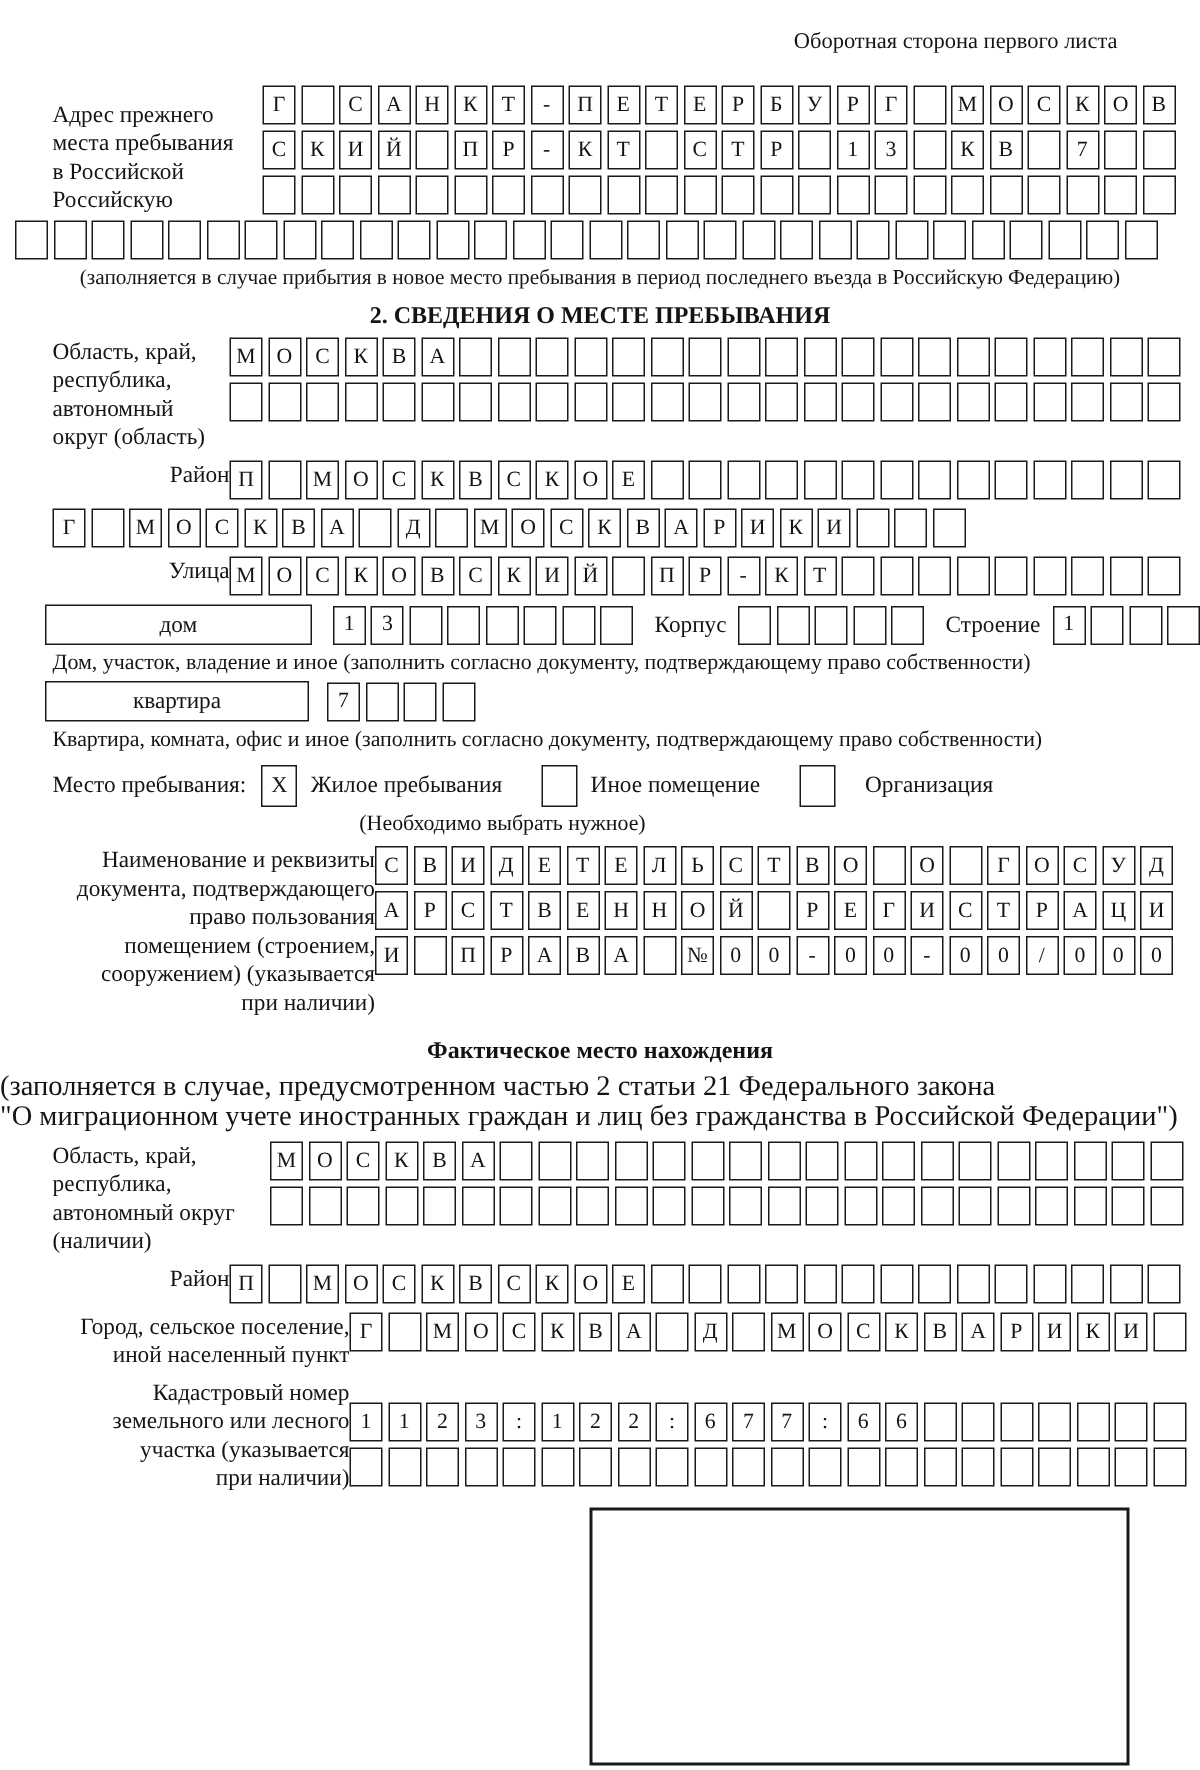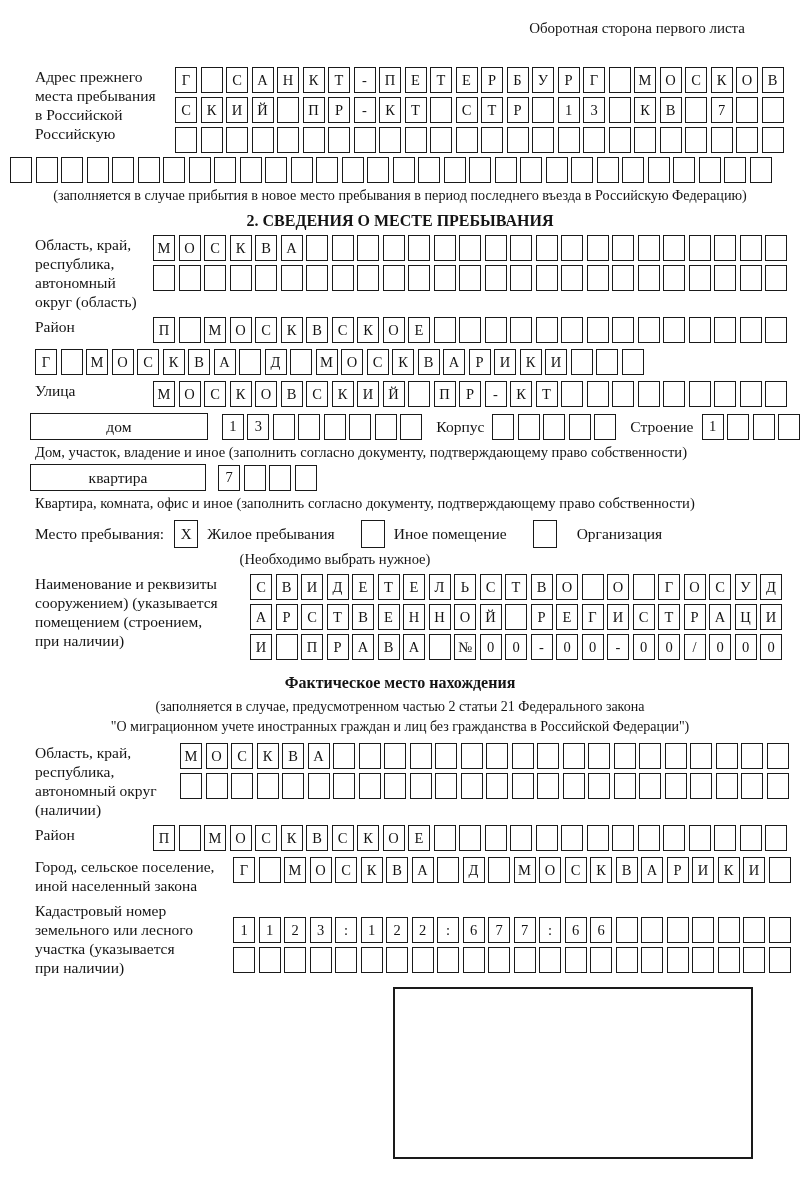--- a/index.html
+++ b/index.html
@@ -40,28 +40,28 @@
   .inline-lbl{ margin:0 8px 0 14px; }
 
   .stay-row{ display:flex; align-items:center; margin:8px 0 0 35px; font-size:15.5px; }
   .cbx{
     box-sizing:border-box; width:24px; height:28px; flex:0 0 24px;
     border:1.6px solid #1a1a1a; display:flex; align-items:center; justify-content:center;
     font-size:15px;
   }
   .stay-note{ width:600px; margin-left:35px; text-align:center; font-size:14.6px; margin-top:3px; }
 
-  .fact-note{ text-align:center; font-size:14px; line-height:20px; margin:2px 0 6px 0; }
+  .fact-note{ font-size:19px; line-height:20px; margin:2px 0 6px 0; }
 
   .stamp-box{
     box-sizing:border-box; width:360px; height:172px; border:2px solid #1a1a1a;
     margin:10px 0 0 393px; background:#fff;
   }
-  .mt14{ margin-top:30px; }
-  .mt6{ margin-top:6px; }
+  .mt14{ margin-top:20px;align-items:flex-end; }
+  .mt6{ margin-top:6px;text-align:right; }
 </style>
 </head>
 <body>
 
 <div class="corner">Оборотная сторона первого листа</div>
 
 <div class="block mt14">
   <div class="lbl w140">
       <div>Адрес прежнего</div>
       <div>места пребывания</div>
@@ -389,22 +389,24 @@
   <span class="cbx" style="margin-left:26px;"></span>
   <span style="margin-left:9px;">Иное помещение</span>
   <span class="cbx" style="margin-left:26px;"></span>
   <span style="margin-left:20px;">Организация</span>
 </div>
 <div class="stay-note">(Необходимо выбрать нужное)</div>
 
 <div class="block mt6">
   <div class="lbl w215">
       <div>Наименование и реквизиты</div>
+      <div>документа, подтверждающего</div>
+      <div>право пользования</div>
+      <div>помещением (строением,</div>
       <div>сооружением) (указывается</div>
-      <div>помещением (строением,</div>
       <div>при наличии)</div>
     </div>
   <div class="cellrows">
     <div class="cells">
         <span class="cell">С</span>
         <span class="cell">В</span>
         <span class="cell">И</span>
         <span class="cell">Д</span>
         <span class="cell">Е</span>
         <span class="cell">Т</span>
@@ -569,21 +571,21 @@
       <span class="cell"></span>
       <span class="cell"></span>
       <span class="cell"></span>
       <span class="cell"></span>
     </div>
 </div>
 
 <div class="block mt6">
   <div class="lbl w198">
       <div>Город, сельское поселение,</div>
-      <div>иной населенный закона</div>
+      <div>иной населенный пункт</div>
     </div>
   <div class="cells">
       <span class="cell">Г</span>
       <span class="cell"></span>
       <span class="cell">М</span>
       <span class="cell">О</span>
       <span class="cell">С</span>
       <span class="cell">К</span>
       <span class="cell">В</span>
       <span class="cell">А</span>

